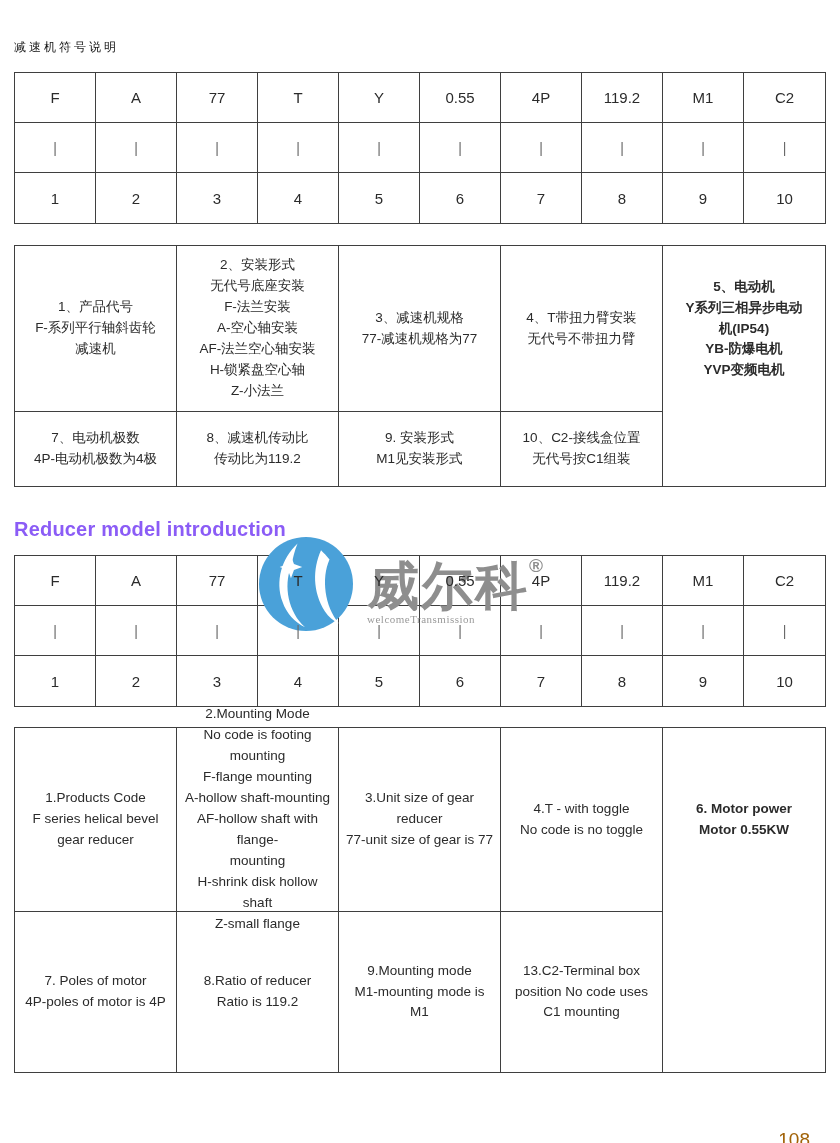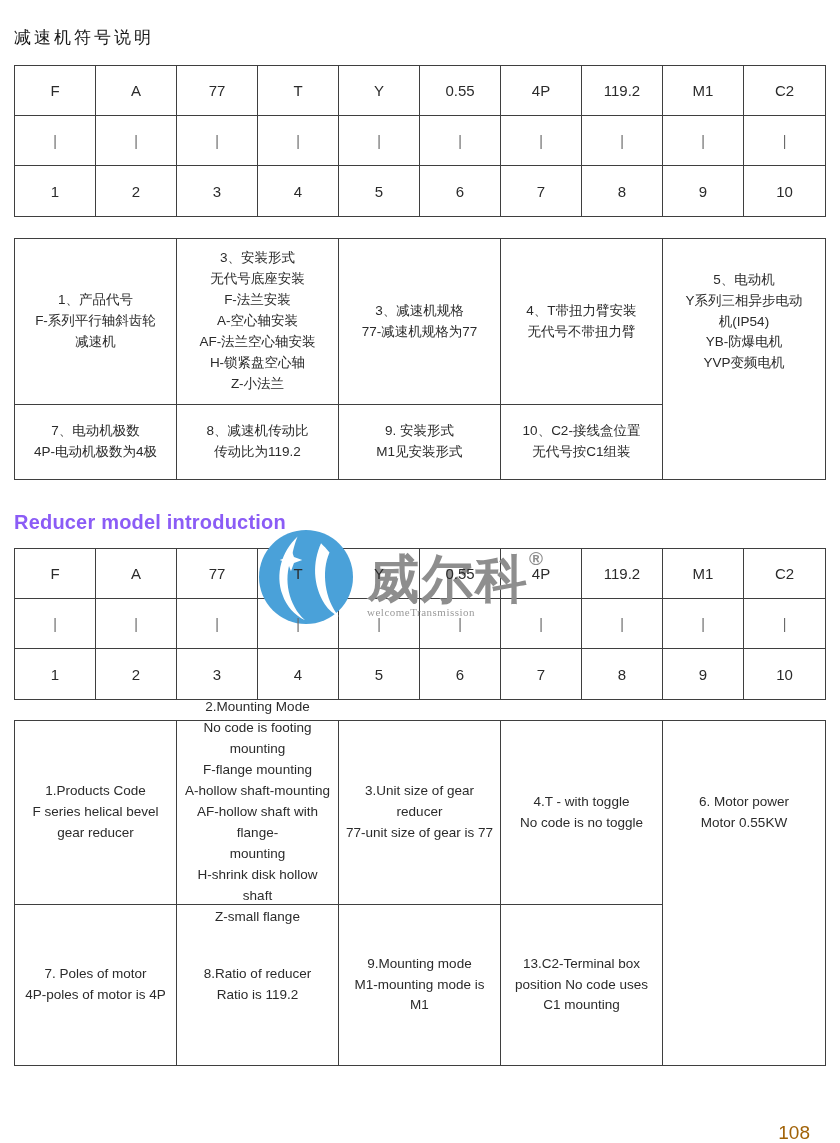--- a/index.html
+++ b/index.html
@@ -2,21 +2,21 @@
 <html><head>
 <meta charset="utf-8">
 <style>
   html,body { margin:0; padding:0; background:#ffffff; }
   .page {
     width:840px; height:1143px; box-sizing:border-box;
     padding:0 14px; position:relative; background:#fff;
     font-family:"Liberation Sans","DejaVu Sans",sans-serif;
     color:#2b2b2b; overflow:hidden;
   }
-  .cn-title { padding-top:26px; font-size:17px; letter-spacing:3px; color:#151515; }
+  .cn-title { padding-top:39px; font-size:12px; letter-spacing:3px; color:#151515; }
   .en-title { margin-top:31px; font-size:20px; font-weight:bold; color:#8b5cf6; letter-spacing:0.2px; }
 
   .code-table {
     margin-top:16px; border:1px solid #3f3f3f;
     display:grid; grid-template-columns:repeat(10,1fr); grid-auto-rows:50px;
     background:#fff;
   }
   .code-wrap { position:relative; margin-top:14px; }
   .code-wrap .code-table { margin-top:0; }
   .ct-cell {
@@ -34,21 +34,21 @@
     display:grid; grid-template-columns:repeat(5,1fr);
   }
   .desc-table.cn { grid-template-rows:166px 74px; }
   .desc-table.en { margin-top:20px; grid-template-rows:184px 160px; }
   .dt-cell {
     border-right:1px solid #3f3f3f; border-bottom:1px solid #3f3f3f;
     display:flex; align-items:center; justify-content:center;
     text-align:center; white-space:pre-line;
     font-size:13.5px; line-height:1.55; padding:4px 5px; box-sizing:border-box;
   }
-  .dt-cell:nth-child(5n) { border-right:none; }
+  .dt-cell:nth-child(5n) { border-right:none;font-weight:bold; }
   .dt-cell:nth-last-child(-n+5) { border-bottom:none; }
 
   .watermark {
     position:absolute; left:245px; top:-18px; z-index:1;
     display:flex; align-items:center; pointer-events:none;
   }
   .wm-logo { width:94px; height:94px; display:block; }
   .wm-col { margin-left:14px; padding-top:16px; }
   .wm-brand {
     font-size:52px; line-height:1; font-weight:bold; color:#8e8e8e;
@@ -159,21 +159,21 @@
       </div>
     <div class="ct-cell">
         <span>10</span>
       </div>
   </div>
 
   <div class="desc-table cn">
     <div class="dt-cell">1、产品代号
 F-系列平行轴斜齿轮
 减速机</div>
-    <div class="dt-cell">3、安装形式
+    <div class="dt-cell">2、安装形式
 无代号底座安装
 F-法兰安装
 A-空心轴安装
 AF-法兰空心轴安装
 H-锁紧盘空心轴
 Z-小法兰</div>
     <div class="dt-cell">3、减速机规格
 77-减速机规格为77</div>
     <div class="dt-cell">4、T带扭力臂安装
 无代号不带扭力臂</div>

